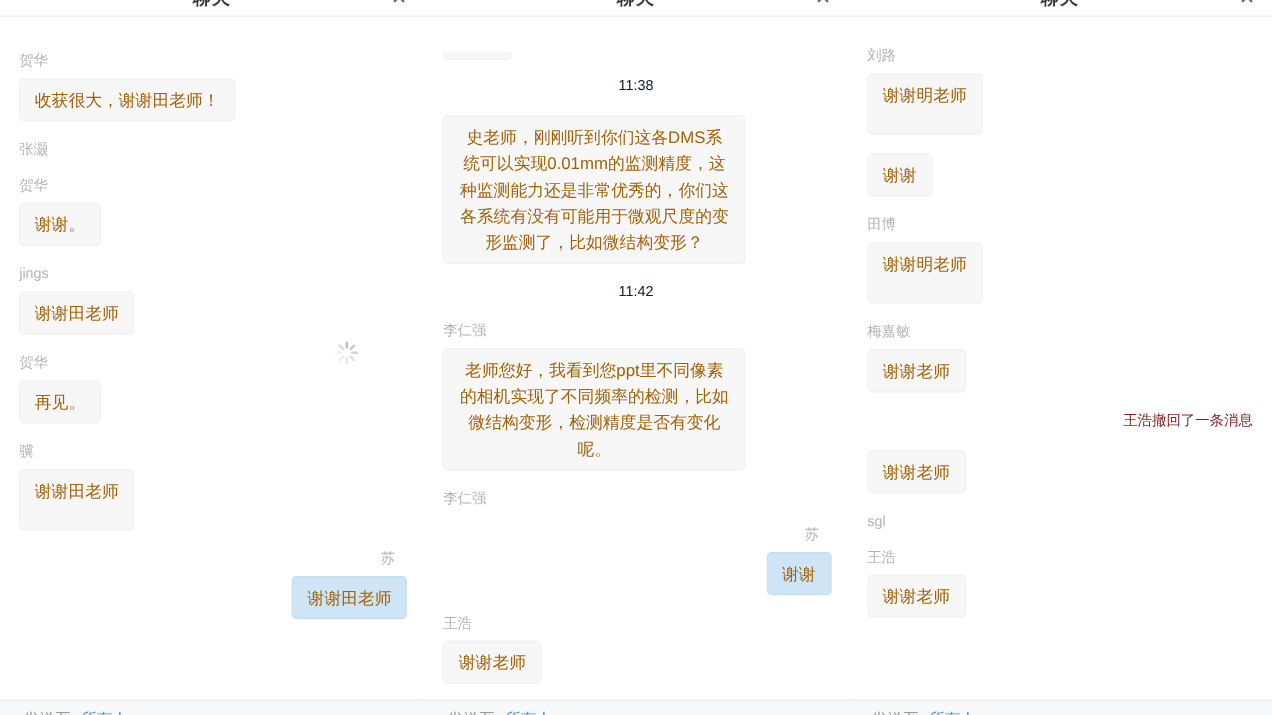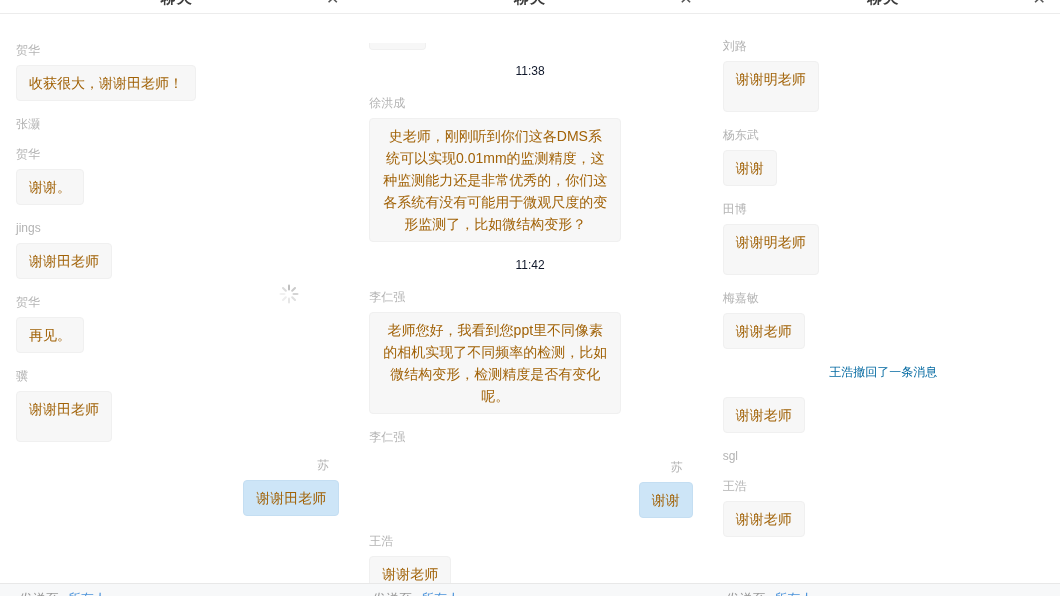--- a/index.html
+++ b/index.html
@@ -23,21 +23,21 @@
   .sender { font-size: 12px; line-height: 14px; color: #b3b3b3; margin-bottom: 8px; }
   .bubble { display: inline-block; max-width: 252px; background: #f7f7f7; border: 1px solid #f0f0f0;
     border-radius: 4px; padding: 6px 12px; font-size: 14px; line-height: 22px; color: #a16207;
     text-align: center; word-break: break-word; }
   .msg.tall .bubble { padding-bottom: 21px; }
   .msg.sent { text-align: right; margin-right: -2px; }
   .msg.sent .sender { margin-right: 10px; }
   .msg.sent .bubble { background: #cde5f7; border-color: #c4def2; }
 
   .time { text-align: center; font-size: 12px; line-height: 14px; color: #0f172a; margin: 14px 0 18px; }
-  .system { text-align: center; font-size: 12px; line-height: 14px; color: #0369a1; margin: 12px 0 18px; }
+  .system { text-align: right; font-size: 12px; line-height: 14px; color: #7f1d1d; margin: 12px 0 18px; }
 
   .partial-bubble { width: 57px; height: 7px; margin: 4px 0 0 0; background: #f7f7f7;
     border: 1px solid #f0f0f0; border-top: none; border-radius: 0 0 4px 4px; }
 
   .spinner { position: absolute; left: 278px; top: 245px; width: 22px; height: 22px; }
 
   .send-bar { position: absolute; left: 0; right: 0; bottom: 0; height: 13px; background: #f7f8f9;
     border-top: 1px solid #e8e8e8; overflow: hidden; z-index: 5; }
   .send-bar .bar-inner { margin: 6px 0 0 20px; font-size: 13px; white-space: nowrap; }
   .send-label { color: #9a9a9a; }
@@ -104,21 +104,20 @@
 
   <section class="panel">
     <div class="chat-header">
       <div class="hdr-inner">聊天</div>
       <span class="close">✕</span>
     </div>
     <div class="messages tight-top">
       <div class="partial-bubble"></div>
       <div class="time">11:38</div>
       <div class="msg">
-        <div class="sender">徐洪成</div>
         <div class="bubble">史老师，刚刚听到你们这各DMS系统可以实现0.01mm的监测精度，这种监测能力还是非常优秀的，你们这各系统有没有可能用于微观尺度的变形监测了，比如微结构变形？</div>
       </div>
       <div class="time">11:42</div>
       <div class="msg">
         <div class="sender">李仁强</div>
         <div class="bubble">老师您好，我看到您ppt里不同像素的相机实现了不同频率的检测，比如微结构变形，检测精度是否有变化呢。</div>
       </div>
       <div class="msg">
         <div class="sender">李仁强</div>
       </div>
@@ -144,21 +143,20 @@
     <div class="chat-header">
       <div class="hdr-inner">聊天</div>
       <span class="close">✕</span>
     </div>
     <div class="messages tight-top">
       <div class="msg tall">
         <div class="sender">刘路</div>
         <div class="bubble">谢谢明老师</div>
       </div>
       <div class="msg">
-        <div class="sender">杨东武</div>
         <div class="bubble">谢谢</div>
       </div>
       <div class="msg tall">
         <div class="sender">田博</div>
         <div class="bubble">谢谢明老师</div>
       </div>
       <div class="msg">
         <div class="sender">梅嘉敏</div>
         <div class="bubble">谢谢老师</div>
       </div>

